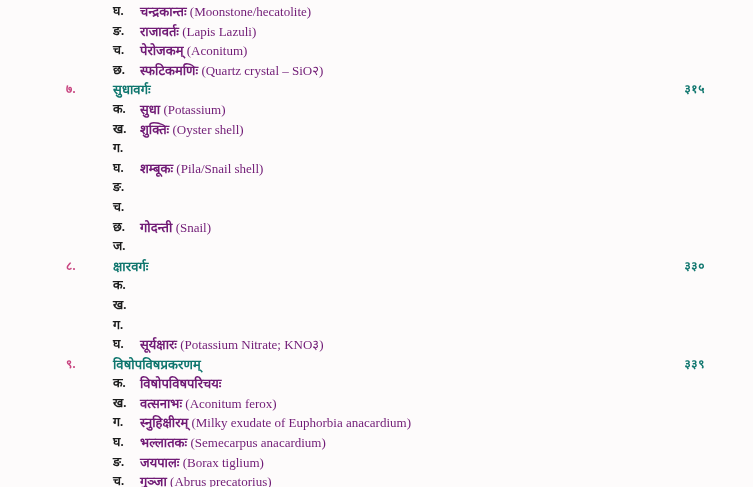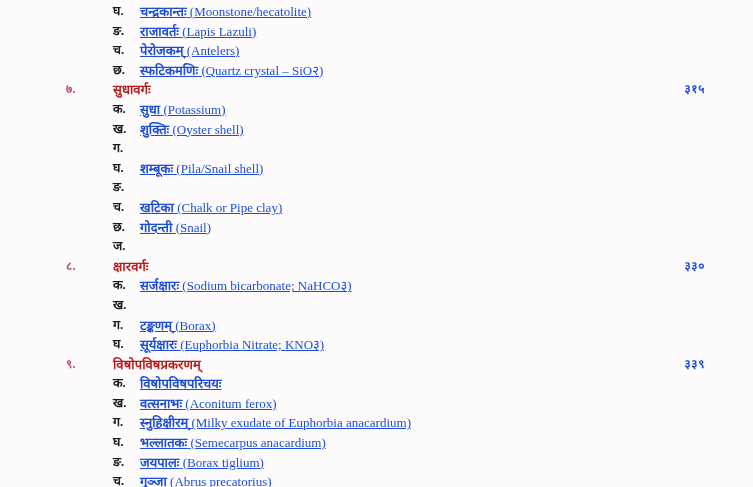--- a/index.html
+++ b/index.html
@@ -57,43 +57,42 @@
   }
 
   
   .row.section .num {
     color: #c8437f;
     font-weight: 700;
     font-size: 12px;
   }
   .row.section .title {
     left: 113px;
-    color: #b91c1c;
+    color: #0f766e;
     font-weight: 700;
     font-size: 13px;
     letter-spacing: .1px;
   }
 
   
   .row.sub .title {
     left: 140px;
     font-weight: 400;
-    color: #1d4ed8;
-    text-decoration: underline;
+    color: #701a75;
   }
   .row.sub .title .dev {
     font-weight: 700;
   }
 
   .page-no {
     position: absolute;
     right: 48px;
     top: 0;
     font-size: 12px;
-    color: #1d4ed8;
+    color: #0f766e;
     font-weight: 700;
     letter-spacing: .6px;
   }
 
   .dev {
     font-family: "Liberation Serif", "DejaVu Serif", serif;
   }
   .lat {
     font-family: "Liberation Serif", "DejaVu Serif", serif;
   }
@@ -109,21 +108,21 @@
       <div class="row sub">
         <span class="letter">घ.</span>
         <span class="title"><span class="dev">चन्द्रकान्तः</span> <span class="lat">(Moonstone/hecatolite)</span></span>
       </div>
       <div class="row sub">
         <span class="letter">ङ.</span>
         <span class="title"><span class="dev">राजावर्तः</span> <span class="lat">(Lapis Lazuli)</span></span>
       </div>
       <div class="row sub">
         <span class="letter">च.</span>
-        <span class="title"><span class="dev">पेरोजकम्</span> <span class="lat">(Antelers)</span></span>
+        <span class="title"><span class="dev">पेरोजकम्</span> <span class="lat">(Aconitum)</span></span>
       </div>
       <div class="row sub">
         <span class="letter">छ.</span>
         <span class="title"><span class="dev">स्फटिकमणिः</span> <span class="lat">(Quartz crystal – SiO२)</span></span>
       </div>
       <div class="row section">
         <span class="num">७.</span>
         <span class="title"><span class="dev">सुधावर्गः</span></span>
         <span class="page-no">३१५</span>
       </div>
@@ -140,48 +139,45 @@
       </div>
       <div class="row sub">
         <span class="letter">घ.</span>
         <span class="title"><span class="dev">शम्बूकः</span> <span class="lat">(Pila/Snail shell)</span></span>
       </div>
       <div class="row sub">
         <span class="letter">ङ.</span>
       </div>
       <div class="row sub">
         <span class="letter">च.</span>
-        <span class="title"><span class="dev">खटिका</span> <span class="lat">(Chalk or Pipe clay)</span></span>
       </div>
       <div class="row sub">
         <span class="letter">छ.</span>
         <span class="title"><span class="dev">गोदन्ती</span> <span class="lat">(Snail)</span></span>
       </div>
       <div class="row sub">
         <span class="letter">ज.</span>
       </div>
       <div class="row section">
         <span class="num">८.</span>
         <span class="title"><span class="dev">क्षारवर्गः</span></span>
         <span class="page-no">३३०</span>
       </div>
       <div class="row sub">
         <span class="letter">क.</span>
-        <span class="title"><span class="dev">सर्जक्षारः</span> <span class="lat">(Sodium bicarbonate; NaHCO३)</span></span>
       </div>
       <div class="row sub">
         <span class="letter">ख.</span>
       </div>
       <div class="row sub">
         <span class="letter">ग.</span>
-        <span class="title"><span class="dev">टङ्कणम्</span> <span class="lat">(Borax)</span></span>
-      </div>
-      <div class="row sub">
-        <span class="letter">घ.</span>
-        <span class="title"><span class="dev">सूर्यक्षारः</span> <span class="lat">(Euphorbia Nitrate; KNO३)</span></span>
+      </div>
+      <div class="row sub">
+        <span class="letter">घ.</span>
+        <span class="title"><span class="dev">सूर्यक्षारः</span> <span class="lat">(Potassium Nitrate; KNO३)</span></span>
       </div>
       <div class="row section">
         <span class="num">९.</span>
         <span class="title"><span class="dev">विषोपविषप्रकरणम्</span></span>
         <span class="page-no">३३९</span>
       </div>
       <div class="row sub">
         <span class="letter">क.</span>
         <span class="title"><span class="dev">विषोपविषपरिचयः</span></span>
       </div>

